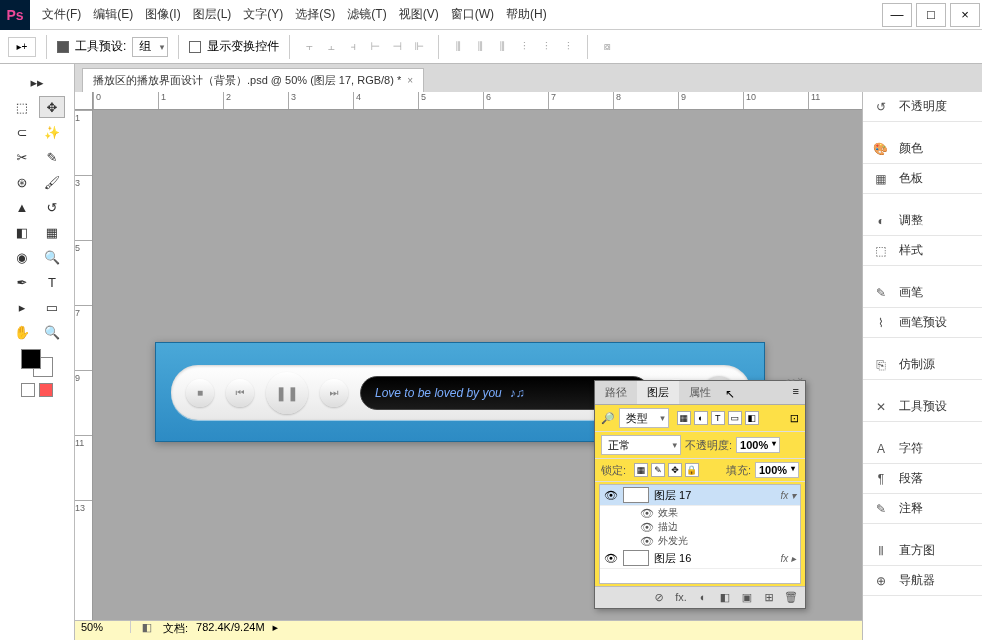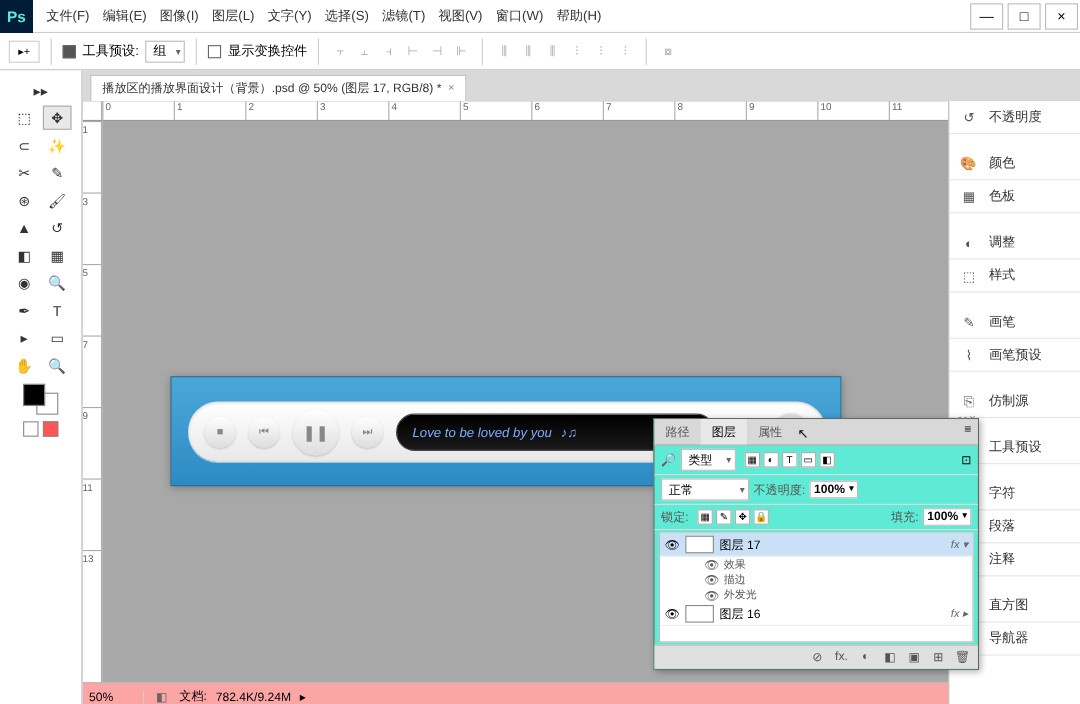--- a/index.html
+++ b/index.html
@@ -1,20 +1,20 @@
 <!DOCTYPE html>
 <html><head>
 <meta charset="utf-8">
 <style>
 * { margin: 0; padding: 0; box-sizing: border-box; font-family: "Microsoft YaHei", Arial, sans-serif; }
 body { width: 982px; height: 640px; background: #f0f0f0; overflow: hidden; position: relative; }
 
 
 .titlebar { height: 30px; background: #fff; border-bottom: 1px solid #ccc; display: flex; align-items: center; }
-.app-logo { width: 30px; height: 30px; background: #001c36; color: #5eead4; display: flex; align-items: center; justify-content: center; font-weight: bold; font-size: 14px; }
+.app-logo { width: 30px; height: 30px; background: #001c36; color: #ec4899; display: flex; align-items: center; justify-content: center; font-weight: bold; font-size: 14px; }
 .menu { display: flex; gap: 12px; padding-left: 12px; font-size: 12px; color: #333; }
 .menu span { cursor: default; }
 .window-controls { margin-left: auto; display: flex; }
 .window-btn { width: 30px; height: 24px; border: 1px solid #bbb; background: #fff; margin: 2px; display: flex; align-items: center; justify-content: center; font-size: 13px; }
 
 
 .optionsbar { height: 34px; background: #fff; border-bottom: 1px solid #bbb; display: flex; align-items: center; padding: 0 8px; font-size: 12px; gap: 6px; }
 .tool-ind { width: 28px; height: 20px; border: 1px solid #ccc; display: flex; align-items: center; justify-content: center; font-size: 10px; }
 .divider-v { width: 1px; height: 24px; background: #ccc; margin: 0 4px; }
 .chk { width: 12px; height: 12px; border: 1px solid #666; display: inline-block; vertical-align: middle; }
@@ -53,32 +53,32 @@
 
 .artwork { position: absolute; left: 80px; top: 250px; width: 610px; height: 100px; background: linear-gradient(#4aa8d8, #2d8bc4); border: 1px solid #1a6a9a; box-shadow: 0 2px 8px rgba(0,0,0,0.3); }
 .player-bar { position: absolute; top: 22px; left: 15px; width: 580px; height: 55px; background: linear-gradient(#fff, #e8e8e8); border-radius: 27px; box-shadow: inset 0 1px 3px rgba(0,0,0,0.2), 0 1px 0 rgba(255,255,255,0.5); display: flex; align-items: center; padding: 0 15px; gap: 12px; }
 .ctrl-btn { width: 28px; height: 28px; border-radius: 50%; background: linear-gradient(#fff, #ddd); box-shadow: 0 1px 2px rgba(0,0,0,0.2); display: flex; align-items: center; justify-content: center; font-size: 10px; color: #888; }
 .ctrl-btn.big { width: 42px; height: 42px; font-size: 14px; }
 .lcd { flex: 1; height: 34px; background: linear-gradient(#000, #1a1a1a); border-radius: 17px; border: 1px solid #444; display: flex; align-items: center; padding: 0 14px; color: #7badff; font-size: 12px; font-style: italic; font-family: serif; gap: 8px; }
 .lcd-time { color: #5ad4ff; font-family: monospace; margin-left: auto; font-style: normal; font-weight: bold; letter-spacing: 1px; }
 .vol-knob { width: 34px; height: 34px; border-radius: 50%; background: radial-gradient(#fff, #ccc); box-shadow: 0 1px 3px rgba(0,0,0,0.3); }
 
 
-.statusbar { position: absolute; bottom: 0; left: 0; right: 0; height: 20px; background: #fca5a5; border-top: 1px solid #bbb; display: flex; align-items: flex-end; font-size: 11px; padding: 0 6px; gap: 8px; }
+.statusbar { position: absolute; bottom: 0; left: 0; right: 0; height: 20px; background: #fef9c3; border-top: 1px solid #bbb; display: flex; align-items: flex-start; font-size: 11px; padding: 0 6px; gap: 8px; }
 .statusbar .sb-zoom { width: 50px; border-right: 1px solid #ccc; }
 .statusbar .sb-icon { width: 16px; text-align: center; color: #666; }
 
 
 .rightdock { width: 120px; background: #fff; border-left: 1px solid #bbb; }
 .dock-row { height: 30px; border-bottom: 1px solid #e5e5e5; display: flex; align-items: center; padding: 0 10px; gap: 10px; font-size: 12px; color: #333; }
 .dock-row .ico { width: 16px; text-align: center; color: #555; }
 .dock-sep { height: 12px; }
 
 
-.layers-panel { position: absolute; left: 594px; top: 380px; width: 296px; background: #5eead4; border: 1px solid #666; box-shadow: 2px 2px 6px rgba(0,0,0,0.3); font-size: 11px; z-index: 5; }
+.layers-panel { position: absolute; left: 594px; top: 380px; width: 212px; background: #fde047; border: 1px solid #666; box-shadow: 2px 2px 6px rgba(0,0,0,0.3); font-size: 11px; z-index: 5; }
 .lp-tabs { display: flex; background: #d8d8d8; border-bottom: 1px solid #aaa; position: relative; }
 .lp-tab { padding: 4px 10px; color: #555; }
 .lp-tab.active { background: #e8e8e8; color: #000; }
 .lp-menu { margin-left: auto; padding: 4px 6px; }
 .lp-row { display: flex; align-items: center; padding: 3px 6px; gap: 4px; border-bottom: 1px solid #ddd; }
 .lp-icons { display: flex; gap: 3px; margin-left: 4px; }
 .lp-icons span { width: 14px; height: 14px; border: 1px solid #aaa; display: flex; align-items: center; justify-content: center; font-size: 9px; background: #fff; }
 .lp-label { color: #555; }
 .lp-val { width: 44px; border: 1px solid #bbb; padding: 1px 3px; background: #fff; display: flex; font-weight: bold; }
 .lp-val::after { content: "▾"; margin-left: auto; font-size: 8px; }

